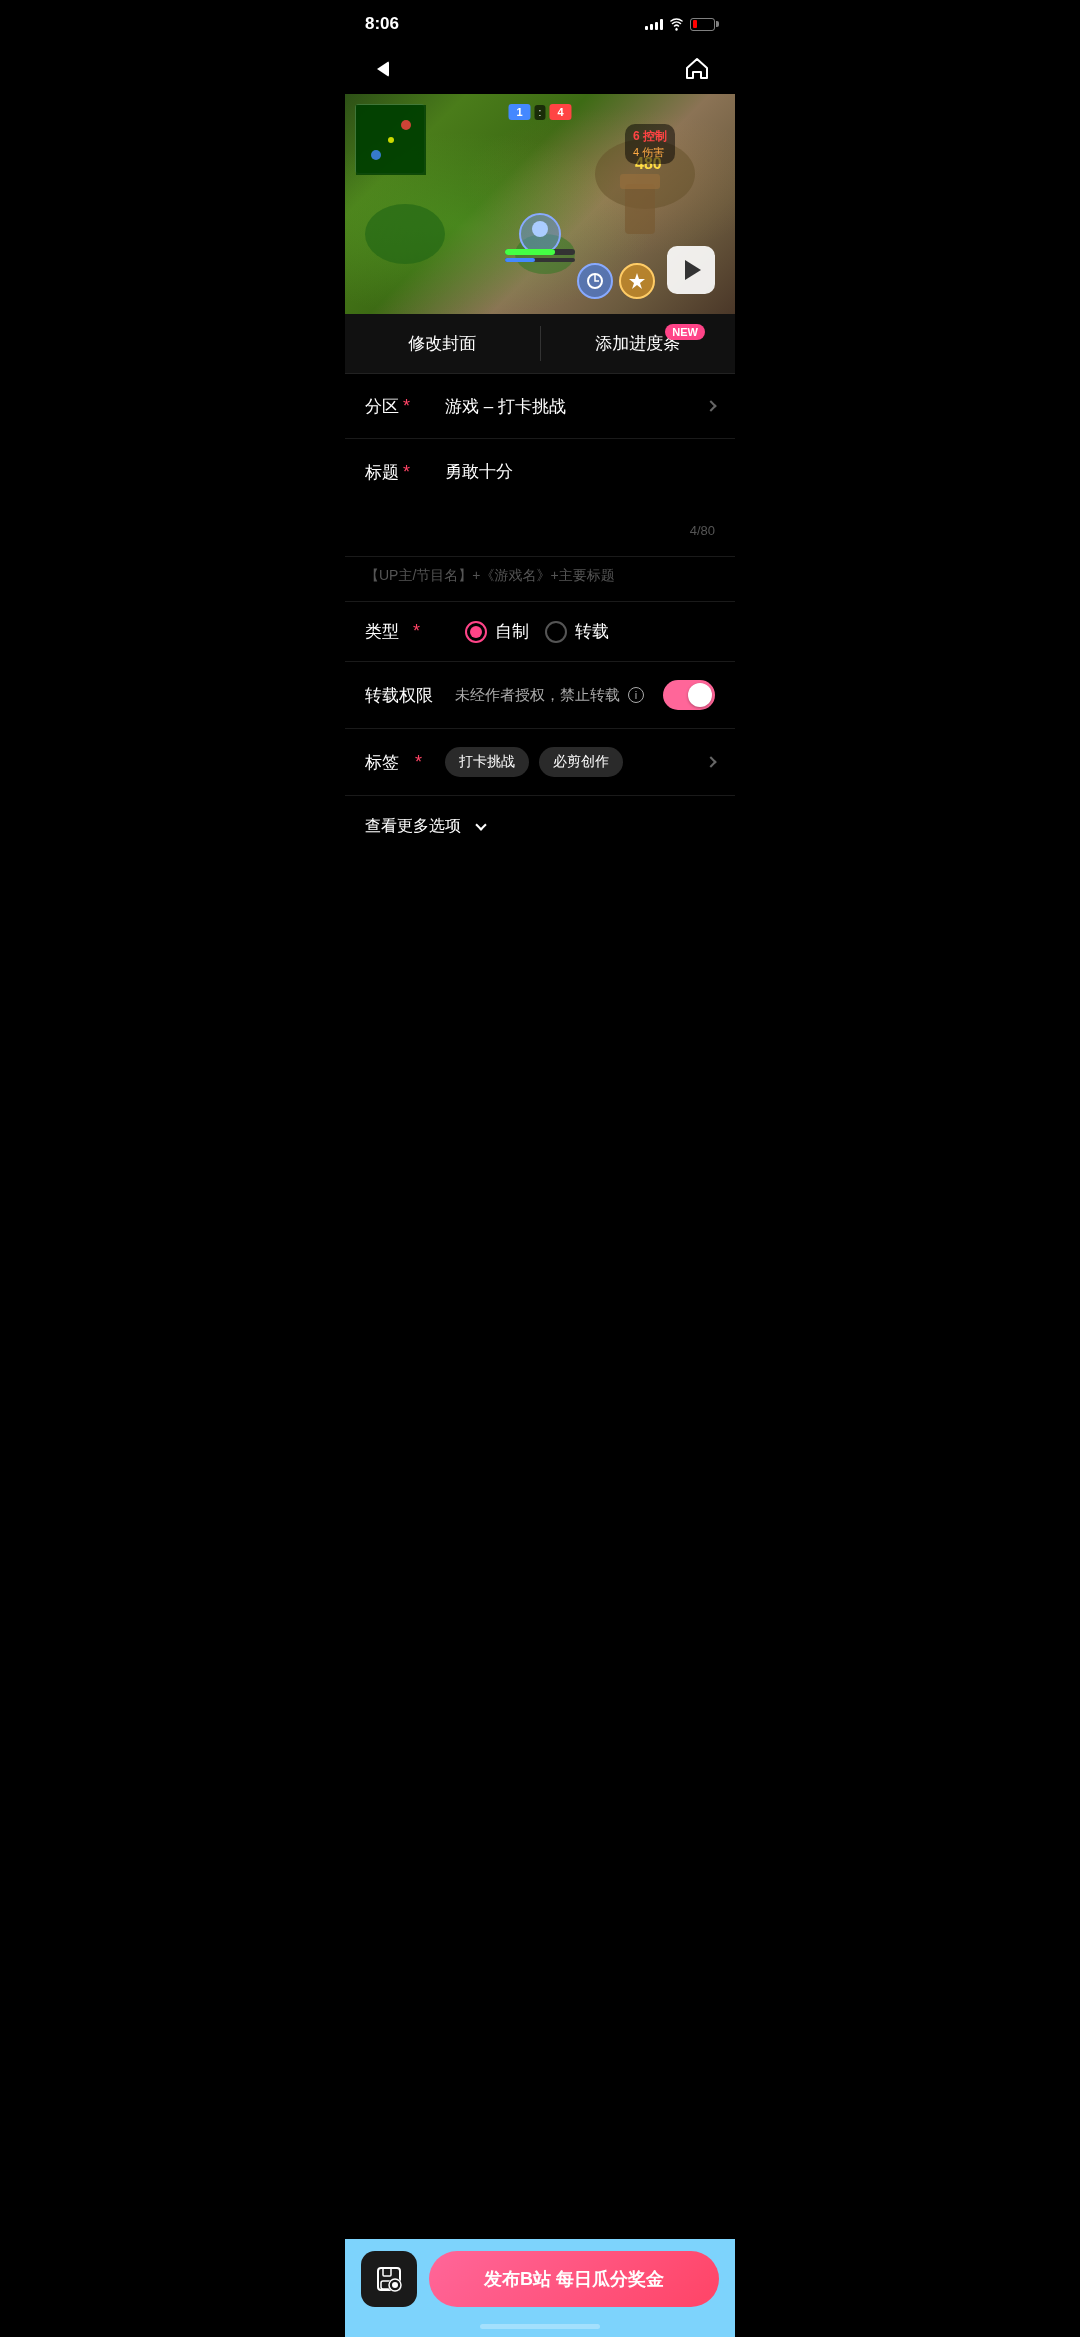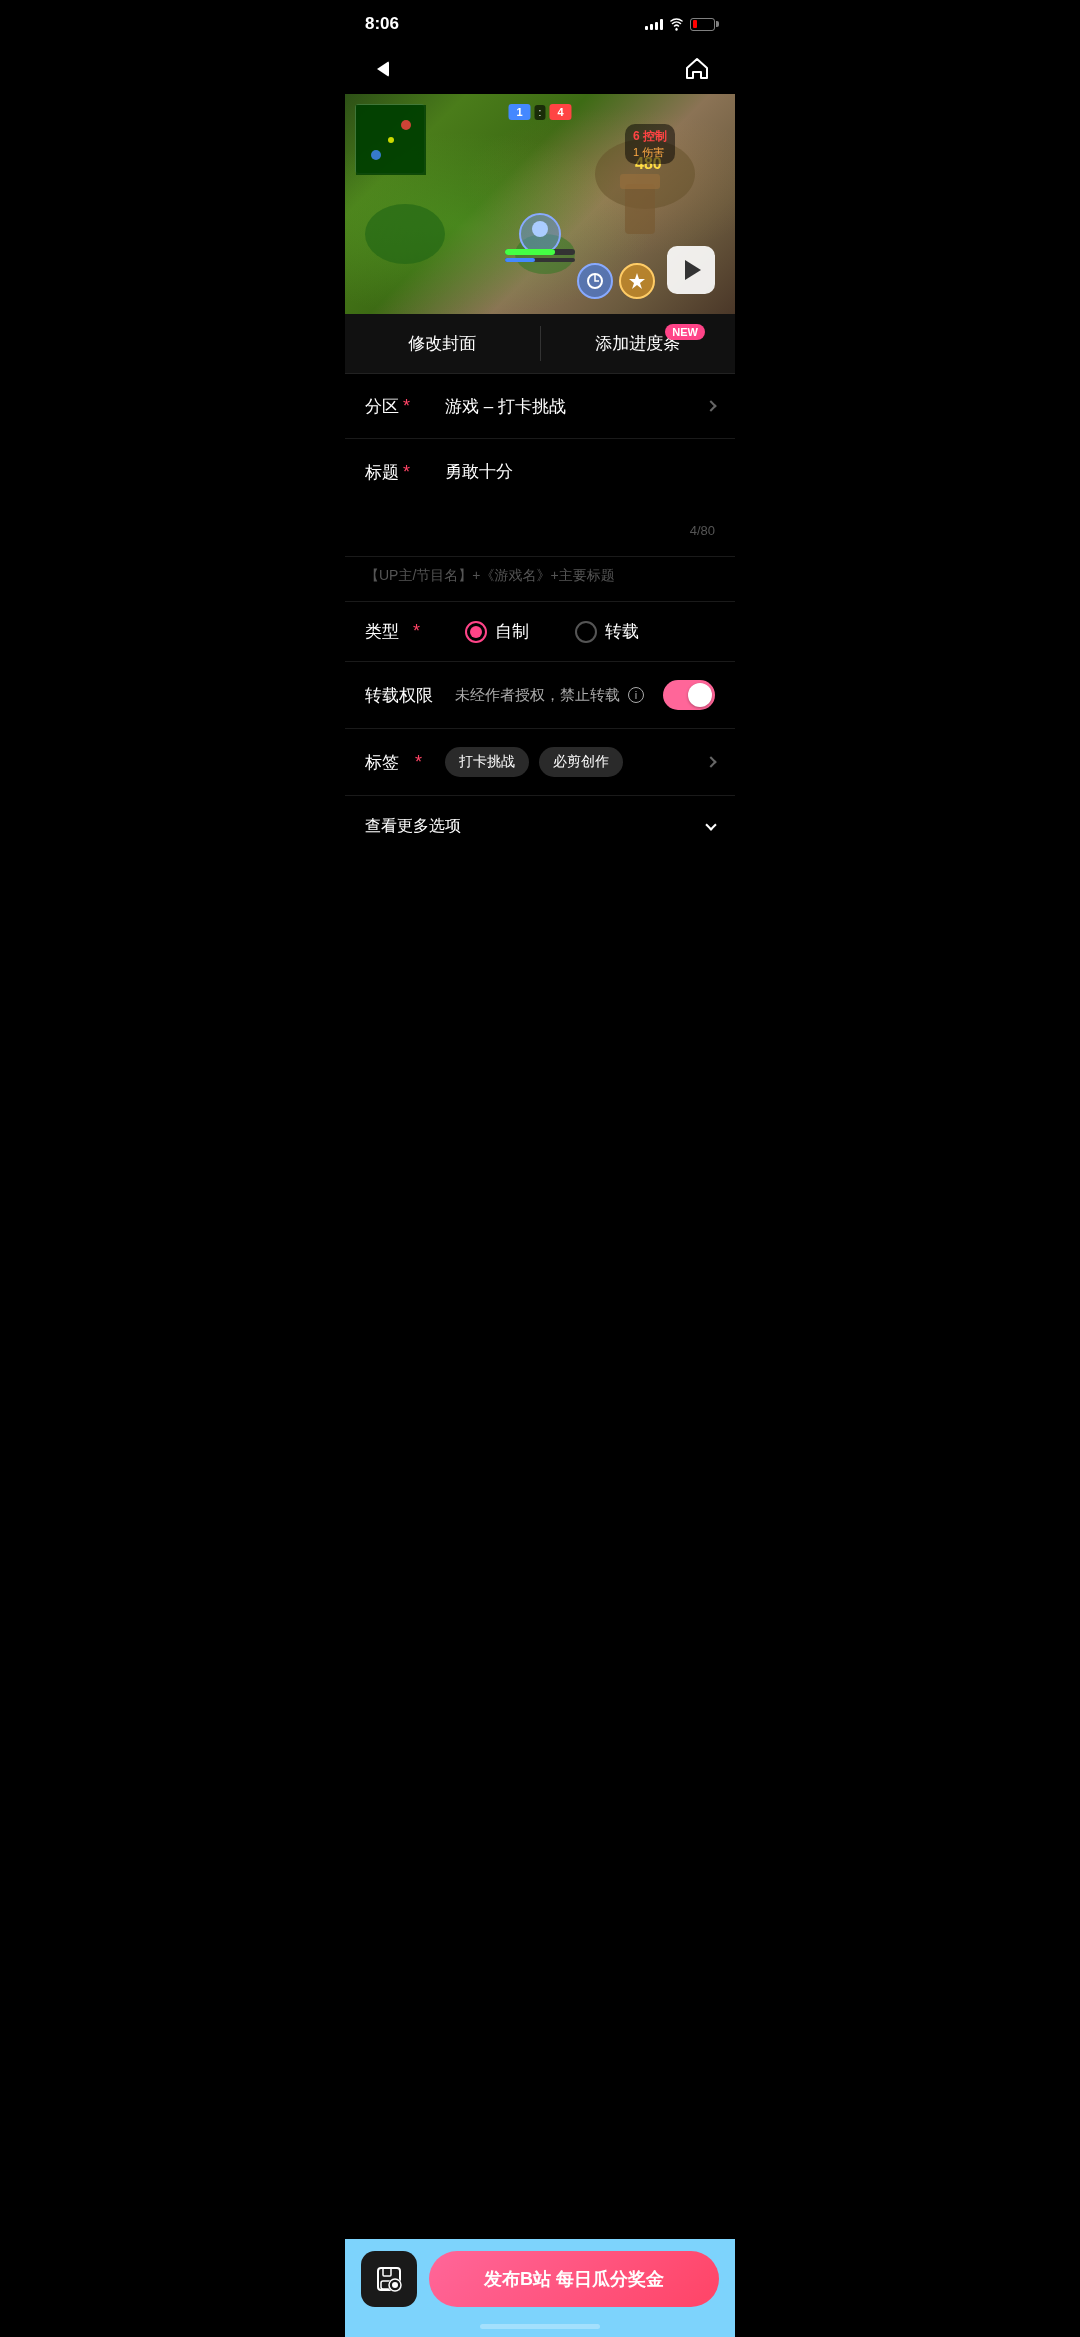--- a/index.html
+++ b/index.html
@@ -316,21 +316,21 @@
     .type-label {
       font-size: 17px;
       color: #fff;
       display: flex;
       align-items: center;
       gap: 14px;
       min-width: 70px;
     }
     .radio-group {
       display: flex;
-      gap: 46px;
+      gap: 16px;
     }
     .radio-option {
       display: flex;
       align-items: center;
       gap: 8px;
       cursor: pointer;
     }
     .radio-outer {
       width: 22px;
       height: 22px;
@@ -441,21 +441,21 @@
       padding: 6px 14px;
       border-radius: 20px;
       cursor: pointer;
     }
 
     
     .more-options {
       padding: 20px;
       display: flex;
       align-items: center;
-      justify-content: space-between;
+      justify-content: flex-start;
       gap: 16px;
       cursor: pointer;
     }
     .more-options-text {
       font-size: 16px;
       color: #fff;
     }
     .chevron-down {
       width: 8px;
       height: 8px;
@@ -602,21 +602,21 @@
       <div style="width:36px;height:36px;border-radius:50%;background:rgba(200,140,40,0.8);border:2px solid #ffcc66;display:flex;align-items:center;justify-content:center;">
         <svg width="20" height="20" viewBox="0 0 20 20">
             <polygon points="10,2 12,8 18,8 13,12 15,18 10,14 5,18 7,12 2,8 8,8" fill="#fff"></polygon>
           </svg>
       </div>
     </div>
 
     <div style="position:absolute;right:60px;top:30px;">
       <div style="background:rgba(0,0,0,0.5);border-radius:10px;padding:4px 8px;">
         <div style="color:#ff4444;font-size:12px;font-weight:bold;">6 控制</div>
-        <div style="color:#ffaa44;font-size:11px;">1 伤害</div>
+        <div style="color:#ffaa44;font-size:11px;">4 伤害</div>
       </div>
     </div>
   </div>
   <div class="play-button">
     <div class="play-triangle"></div>
   </div>
 </div>
 
 <div class="cover-section">
   <div class="cover-btn">

